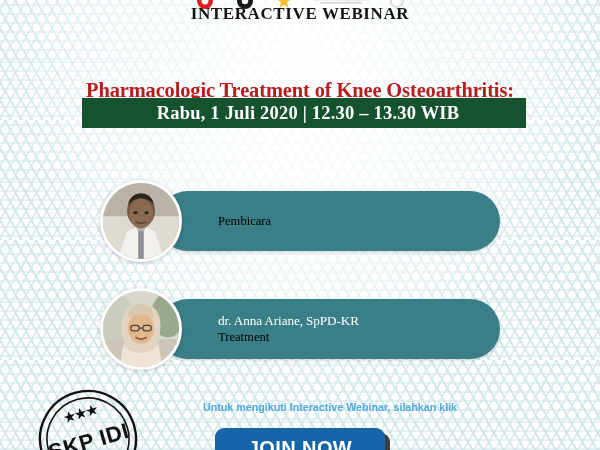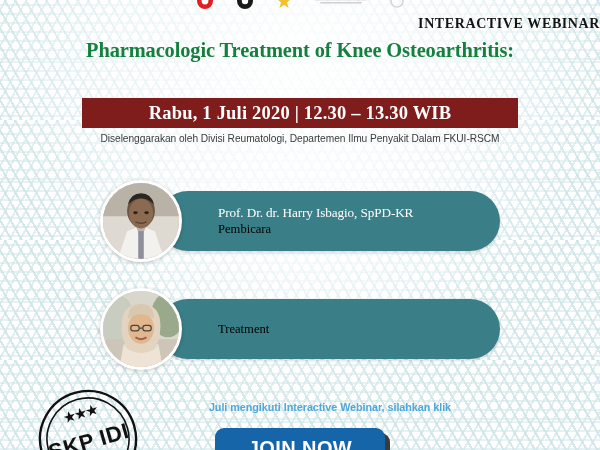--- a/index.html
+++ b/index.html
@@ -62,28 +62,28 @@
     display: flex;
     align-items: center;
     justify-content: center;
     gap: 22px;
   }
   .logo-mark { display: block; }
 
   
   #interactive-webinar {
     position: absolute;
-    top: 16px;
+    top: 4px;
     left: 0;
     width: 600px;
     z-index: 3;
-    text-align: right;
-    font-family: "Liberation Serif", serif;
-    font-weight: bold;
-    font-size: 14px;
+    text-align: center;
+    font-family: "Liberation Serif", serif;
+    font-weight: bold;
+    font-size: 17px;
     letter-spacing: 0.6px;
     color: #141414;
   }
   #main-title {
     position: absolute;
     top: 38px;
     left: 8px;
     width: 584px;
     z-index: 3;
     text-align: center;
@@ -267,33 +267,31 @@
       <rect x="0" y="2" width="54" height="2.2" rx="1" fill="#b9b9b9"></rect>
       <rect x="6" y="6" width="42" height="1.6" rx="0.8" fill="#cfcfcf"></rect>
     </svg>
     <svg class="logo-mark" width="14" height="14" viewBox="0 0 14 14">
       <circle cx="7" cy="7" r="6" fill="none" stroke="#d6d6d6" stroke-width="1.6"></circle>
     </svg>
   </div>
 
   <div id="interactive-webinar">INTERACTIVE WEBINAR</div>
 
-  <div id="main-title" style="color: #15803d;">
+  <div id="main-title" style="color: #b91c1c; margin-top: 40px;">
     <span class="title-line">Pharmacologic Treatment of Knee Osteoarthritis:</span>
   </div>
 
-  <div id="date-banner" style="background: #7f1d1d;">
+  <div id="date-banner" style="background: #14532d; padding-left: 8px;">
     <span id="date-banner-text">Rabu, 1 Juli 2020 | 12.30 – 13.30 WIB</span>
   </div>
 
-  <div id="organizer-line">Diselenggarakan oleh Divisi Reumatologi, Departemen Ilmu Penyakit Dalam FKUI-RSCM</div>
 
   <div class="speaker-row" id="speaker-row-1">
     <div class="speaker-pill" style="background: rgb(58, 127, 135);">
-      <span class="speaker-name">Prof. Dr. dr. Harry Isbagio, SpPD-KR</span>
       <span class="speaker-role">Pembicara</span>
     </div>
     <div class="speaker-avatar">
       <svg class="avatar-art" viewBox="0 0 82 82">
         <rect width="82" height="82" fill="#cfc9bf"></rect>
         <rect x="0" y="0" width="82" height="36" fill="#b9b2a6"></rect>
         <rect x="0" y="36" width="82" height="46" fill="#dedad2"></rect>
         <path d="M16 82 L26 52 L41 46 L56 52 L66 82 Z" fill="#f2f1ee"></path>
         <path d="M36 48 L41 60 L46 48 L41 45 Z" fill="#b9b3ab"></path>
         <rect x="38" y="52" width="6" height="30" fill="#8e8f99"></rect>
@@ -302,20 +300,21 @@
         <path d="M27 23 q14 -13 28 0 q-3 -12 -14 -12 q-11 0 -14 12 Z" fill="#2b2620"></path>
         <ellipse cx="35" cy="32" rx="2.4" ry="1.6" fill="#2a221b"></ellipse>
         <ellipse cx="47" cy="32" rx="2.4" ry="1.6" fill="#2a221b"></ellipse>
         <path d="M35 42 q6 3 12 0" stroke="#5a4030" stroke-width="1.6" fill="none"></path>
       </svg>
     </div>
   </div>
 
   <div class="speaker-row" id="speaker-row-2">
     <div class="speaker-pill" style="background: rgb(58, 127, 135);">
+      <span class="speaker-name">dr. Anna Ariane, SpPD-KR</span>
       <span class="speaker-role">Treatment</span>
     </div>
     <div class="speaker-avatar">
       <svg class="avatar-art" viewBox="0 0 82 82">
         <rect width="82" height="82" fill="#d9d6cc"></rect>
         <ellipse cx="14" cy="30" rx="20" ry="26" fill="#c8cdc0"></ellipse>
         <ellipse cx="70" cy="26" rx="18" ry="24" fill="#9aa88c"></ellipse>
         <rect x="0" y="52" width="82" height="30" fill="#cdc6b8"></rect>
         <path d="M18 82 L22 58 L41 50 L60 58 L64 82 Z" fill="#e6ddd1"></path>
         <path d="M20 38 q0 -24 21 -24 q21 0 21 24 q0 20 -12 30 L32 68 Q20 58 20 38 Z" fill="#e3d4bf"></path>
@@ -333,19 +332,19 @@
   <div id="skp-stamp">
     <svg width="104" height="104" viewBox="0 0 104 104">
       <circle cx="52" cy="52" r="48" fill="none" stroke="#111111" stroke-width="2.4"></circle>
       <circle cx="52" cy="52" r="41" fill="none" stroke="#111111" stroke-width="1.6"></circle>
       <text x="52" y="30" text-anchor="middle" font-family="Liberation Sans, sans-serif" font-size="13" font-weight="bold" fill="#111111">★★★</text>
       <text x="52" y="62" text-anchor="middle" font-family="Liberation Sans, sans-serif" font-size="22" font-weight="bold" fill="#111111" letter-spacing="0.5">SKP IDI</text>
       <text x="52" y="84" text-anchor="middle" font-family="Liberation Sans, sans-serif" font-size="13" font-weight="bold" fill="#111111">★★★</text>
     </svg>
   </div>
 
-  <div id="cta-text" style="color: rgb(78, 168, 221);">Juli mengikuti Interactive Webinar, silahkan klik</div>
+  <div id="cta-text" style="color: rgb(78, 168, 221);">Untuk mengikuti Interactive Webinar, silahkan klik</div>
 
   <button id="join-now-button" style="background: rgb(21, 101, 168); box-shadow: rgb(59, 59, 59) 5px 5px 0px 0px;">
     <span id="join-now-label">JOIN NOW</span>
   </button>
 
 </div>
 
 </body></html>

